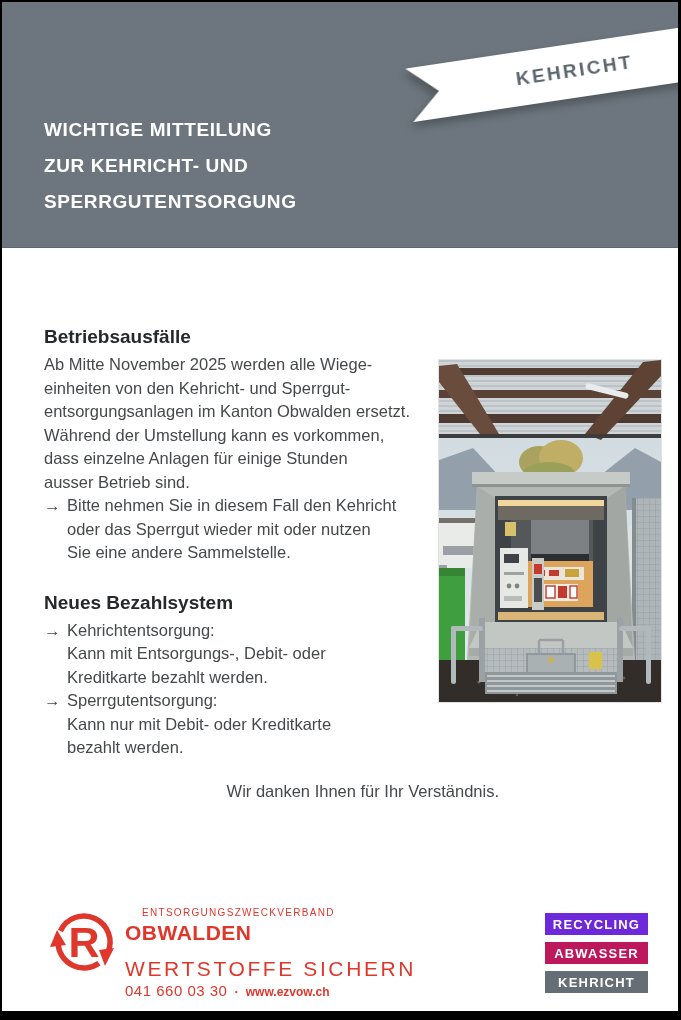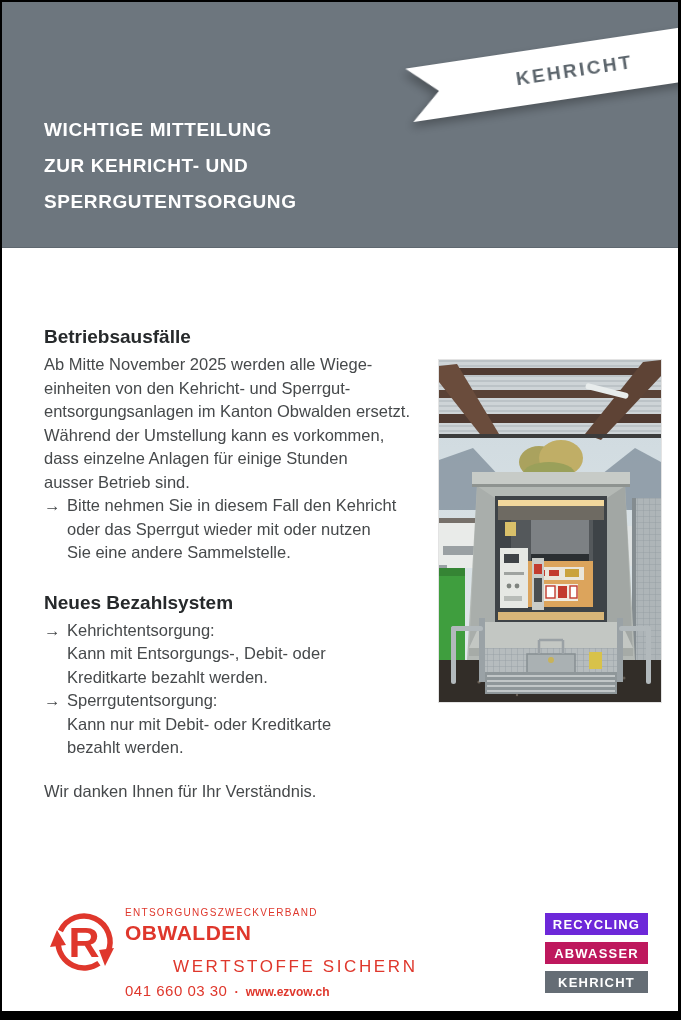--- a/index.html
+++ b/index.html
@@ -40,34 +40,34 @@
     position:absolute; left:0; top:246px; width:497px;
     padding:77px 0 0 42px; color:#46494b;
     font-size:16.5px; line-height:23.5px;
   }
   .content h2 { font-size:19px; line-height:24px; color:#26292b; margin-bottom:4px; }
   .para { white-space:pre-line; }
   .bullet { display:flex; }
   .bullet .arrow { width:23px; flex:0 0 23px; }
   .bullet .btxt { white-space:pre-line; flex:1; }
   .section2 h2 { margin-top:26px; }
-  .closing { margin-top:20px; }
+  .closing { margin-top:20px;text-align:right; }
 
   
   .photo {
     position:absolute; left:437px; top:358px; width:222px; height:342px;
     outline:1px solid #e3e3e3;
   }
 
   
   .logo { position:absolute; left:44px; top:899px; }
   .org { position:absolute; left:123px; top:905px; color:#df372c; }
-  .org-small { font-size:10px; letter-spacing:1.3px; margin-bottom:3px; }
+  .org-small { font-size:10px; letter-spacing:1.3px; margin-bottom:3px;margin-left:17px; }
   .org-name { font-size:21px; font-weight:bold; letter-spacing:0.5px; margin-bottom:12px; }
-  .org-tagline { font-size:17px; letter-spacing:2.6px;margin-left:48px; }
+  .org-tagline { font-size:21px; letter-spacing:2.6px; }
   .contact { position:absolute; left:123px; top:964px; color:#df372c; display:flex; align-items:baseline; }
   .phone { font-size:15px; letter-spacing:0.5px;margin-top:16px; }
   .dot { font-size:13px; margin:0 7px; font-weight:bold; }
   .site { font-size:12px; font-weight:bold;text-align:right; }
 
   .badges { position:absolute; left:543px; top:911px; }
   .badge {
     width:103px; height:22px; margin-bottom:7px;
     display:flex; align-items:center; justify-content:center;
     color:#fff; font-size:13px; font-weight:bold; letter-spacing:1.2px;

